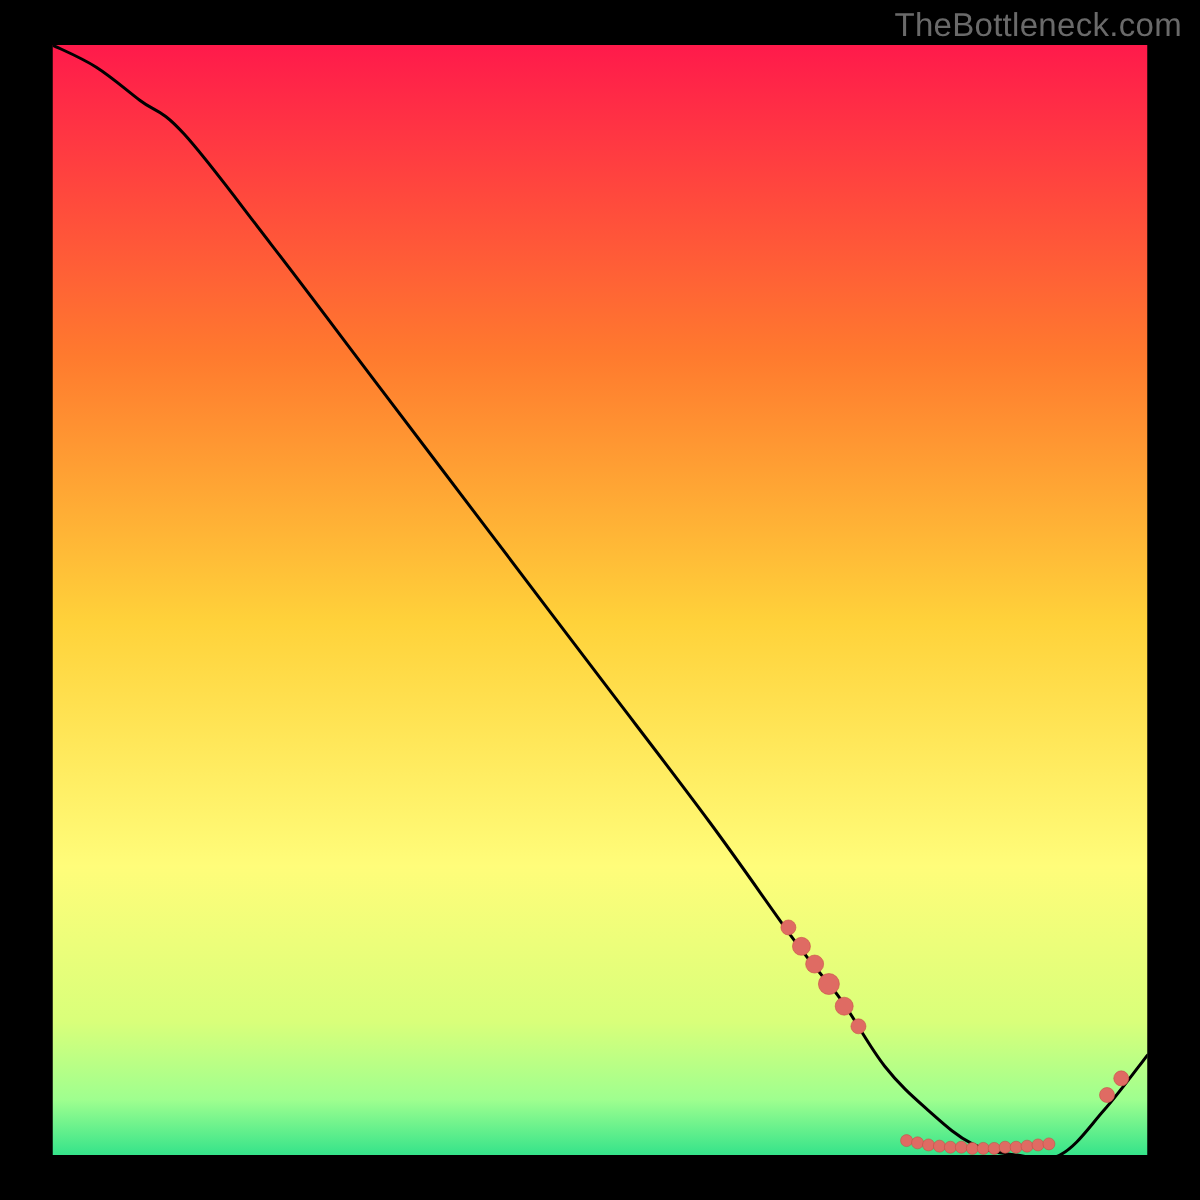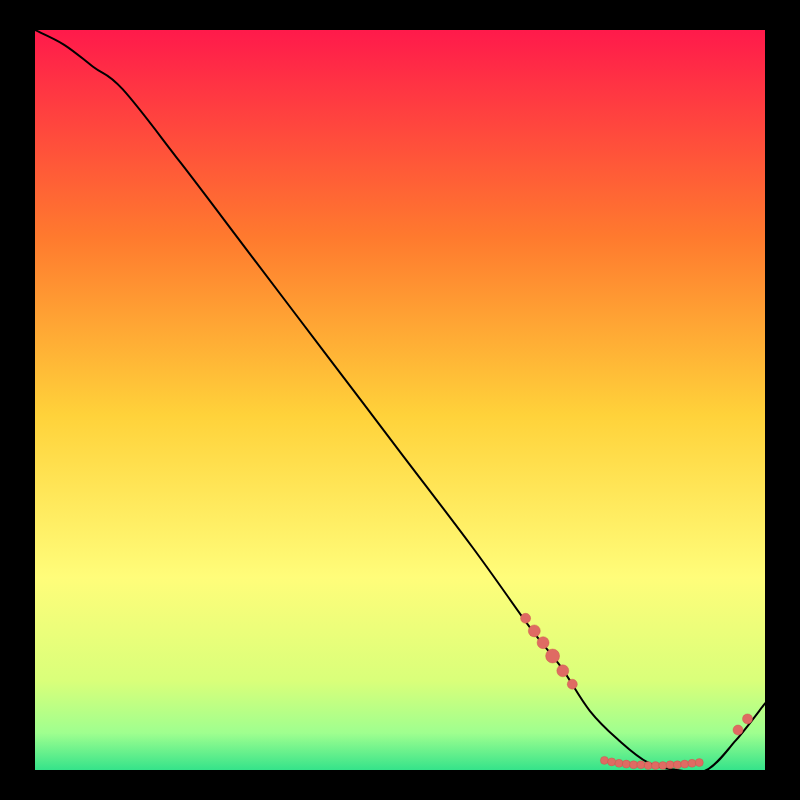--- a/index.html
+++ b/index.html
@@ -33,20 +33,21 @@
     top: 30px;
     width: 730px;
     height: 740px;
   }
   svg { display: block; }
 </style>
 </head>
 <body>
 
 <div class="frame">
+  <div class="watermark">TheBottleneck.com</div>
 
   <div class="plot-wrap">
     <svg id="plot-svg" width="730" height="740" viewBox="0 0 730 740">
       <defs>
         <linearGradient id="bgGrad" x1="0" y1="0" x2="0" y2="1">
           <stop id="g0" offset="0%" stop-color="#ff1a4b"></stop>
           <stop id="g1" offset="28%" stop-color="#ff7a2e"></stop>
           <stop id="g2" offset="52%" stop-color="#ffd23a"></stop>
           <stop id="g3" offset="74%" stop-color="#fffd7a"></stop>
           <stop id="g4" offset="88%" stop-color="#d9ff7a"></stop>

